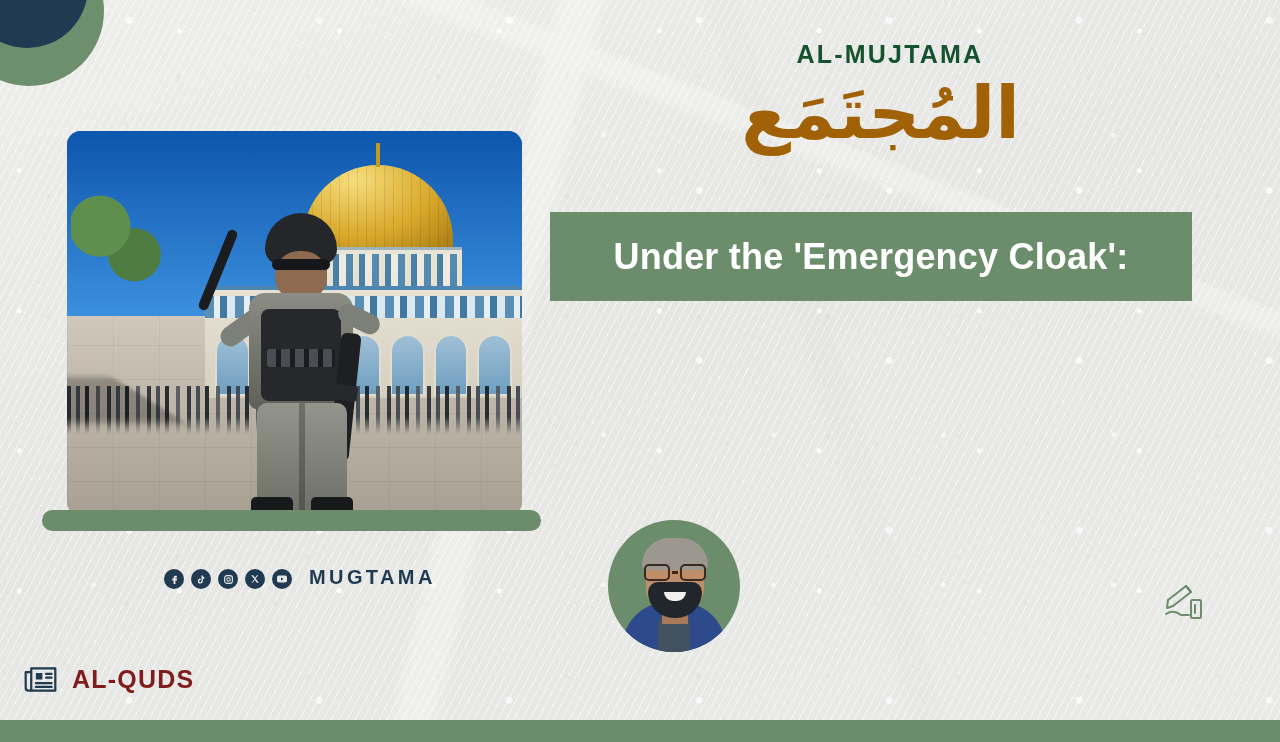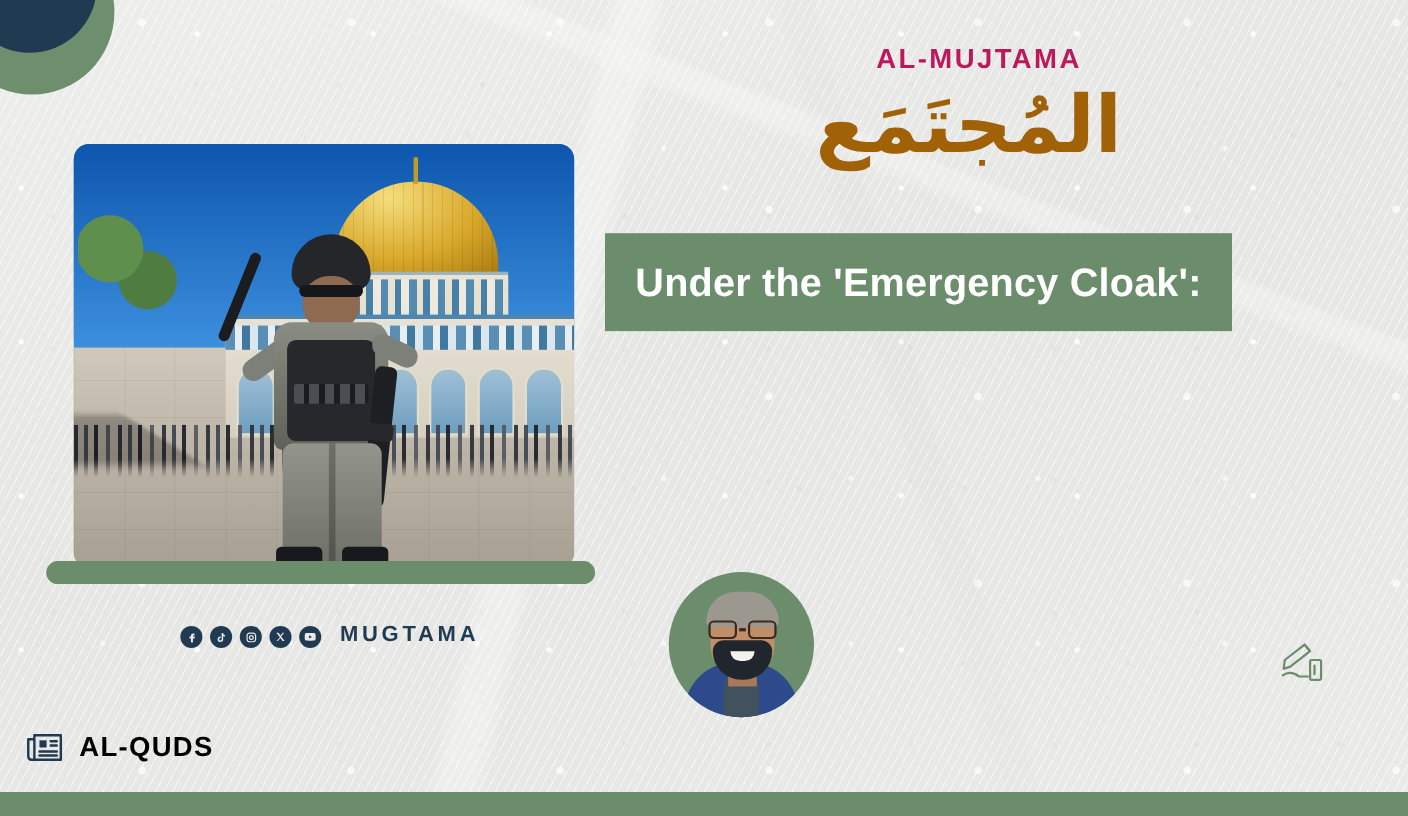--- a/index.html
+++ b/index.html
@@ -48,21 +48,21 @@
   
   .bottom-bar{
     position:absolute; left:0; right:0; bottom:0; height:22px;
     background:#6b8d6b;
   }
 
   
   .brand{ position:absolute; left:760px; top:42px; width:260px; text-align:center; }
   .brand-latin{
     font-size:25px; font-weight:bold; letter-spacing:2.2px;
-    color:#be185d; line-height:1;
+    color:#14532d; line-height:1;
   }
   .brand-ar{
     margin-top:4px;
     font-family:"DejaVu Sans", sans-serif;
     font-size:72px; font-weight:bold; color:#a16207;
     line-height:1.18; direction:rtl;
   }
 
   
   .photo-wrap{ position:absolute; left:67px; top:131px; width:455px; height:385px; }
@@ -183,24 +183,24 @@
   }
   .social-ico svg{ display:block; }
   .social-name{
     margin-left:10px; font-size:20px; font-weight:bold;
     letter-spacing:3.4px; color:#1f3a51;
   }
 
   
   .alquds{ position:absolute; left:22px; top:663px; display:flex; align-items:center; gap:13px; }
   .alquds-ico{ width:37px; height:33px; }
-  .alquds-txt{ font-size:25px; font-weight:bold; letter-spacing:1.2px; color:#000000; }
-
-  
-  .headline{ position:absolute; left:550px; top:212px; width:570px; }
+  .alquds-txt{ font-size:25px; font-weight:bold; letter-spacing:1.2px; color:#7f1d1d; }
+
+  
+  .headline{ position:absolute; left:550px; top:212px; width:642px; }
   .hl-band{
     background:#6b8d6b; color:#ffffff;
     display:flex; align-items:center; justify-content:center;
     text-align:center; font-weight:bold;
   }
   .hl-1{ height:89px; font-size:36px; letter-spacing:.2px; }
   .hl-gap{ height:8px; }
   .hl-2{ height:88px; font-size:26px; letter-spacing:.1px; }
   .hl-3{
     margin-top:10px; height:82px;

